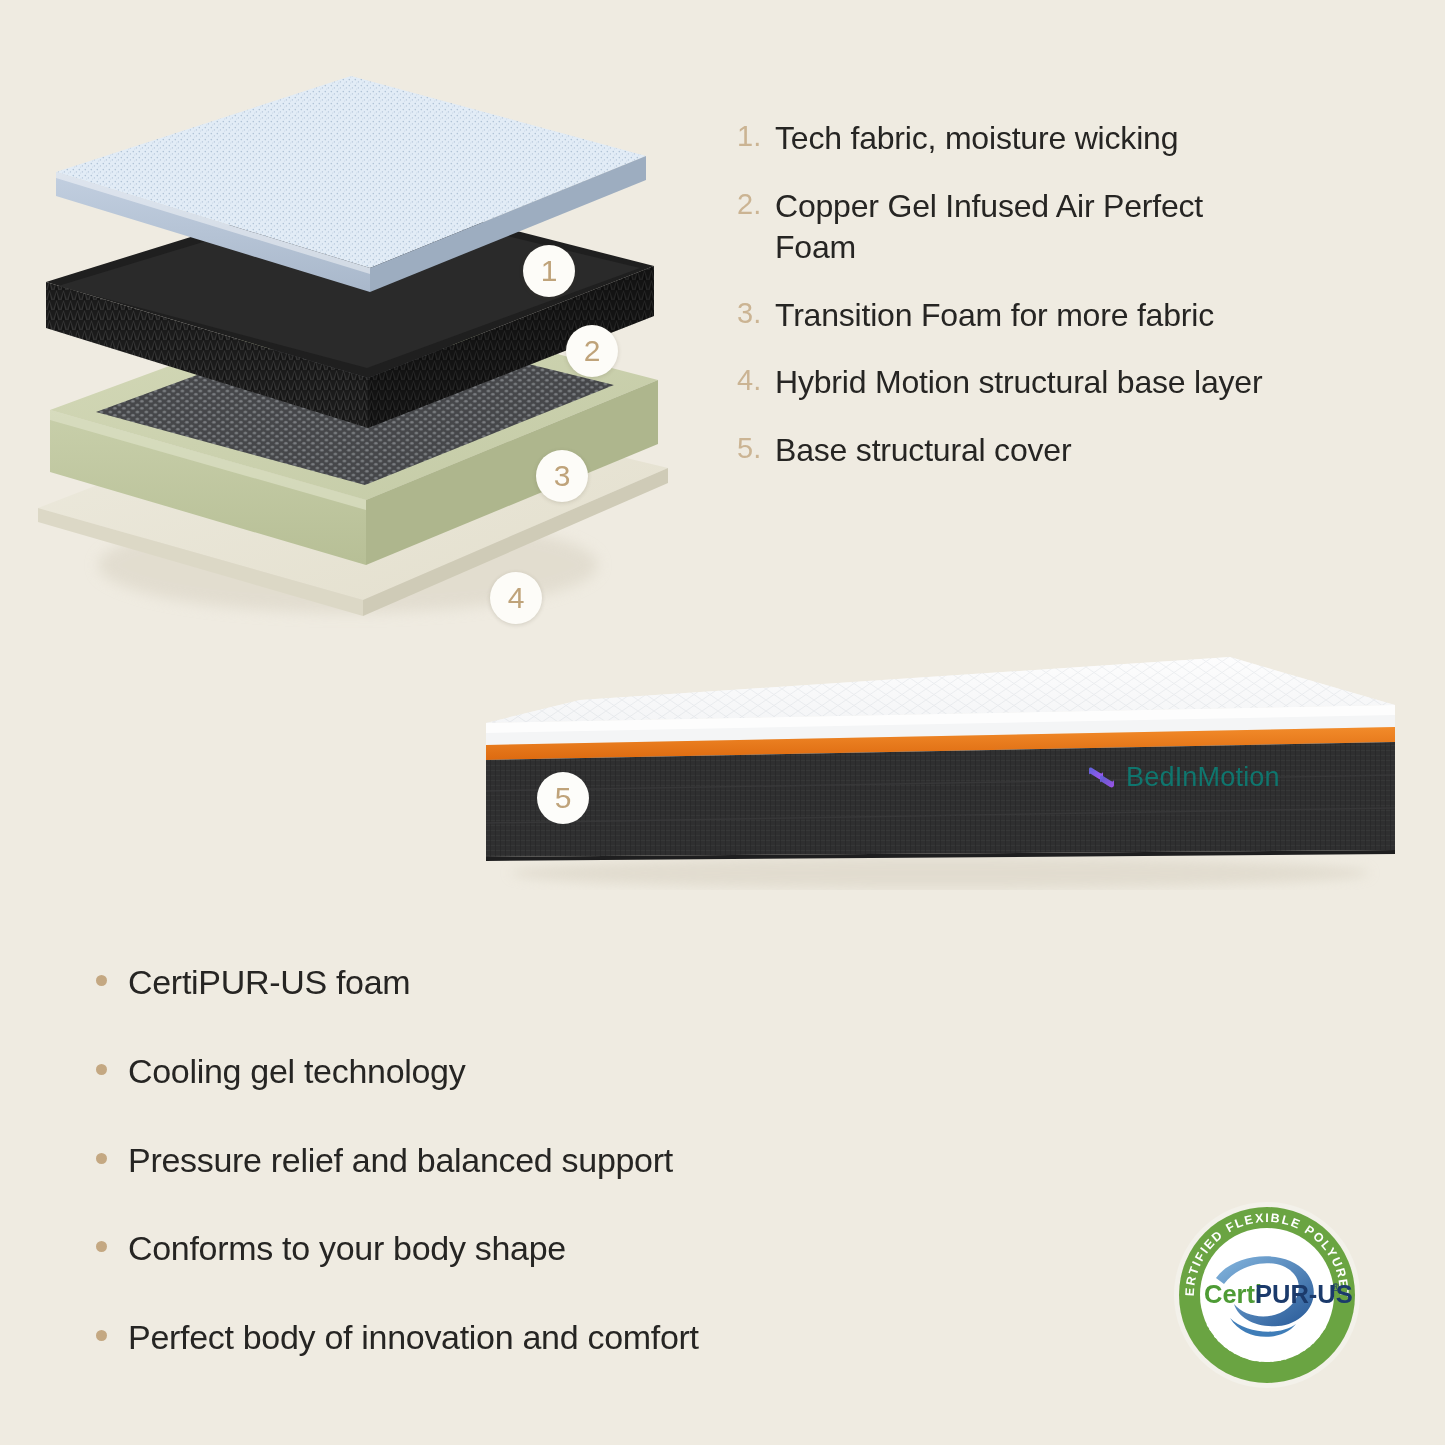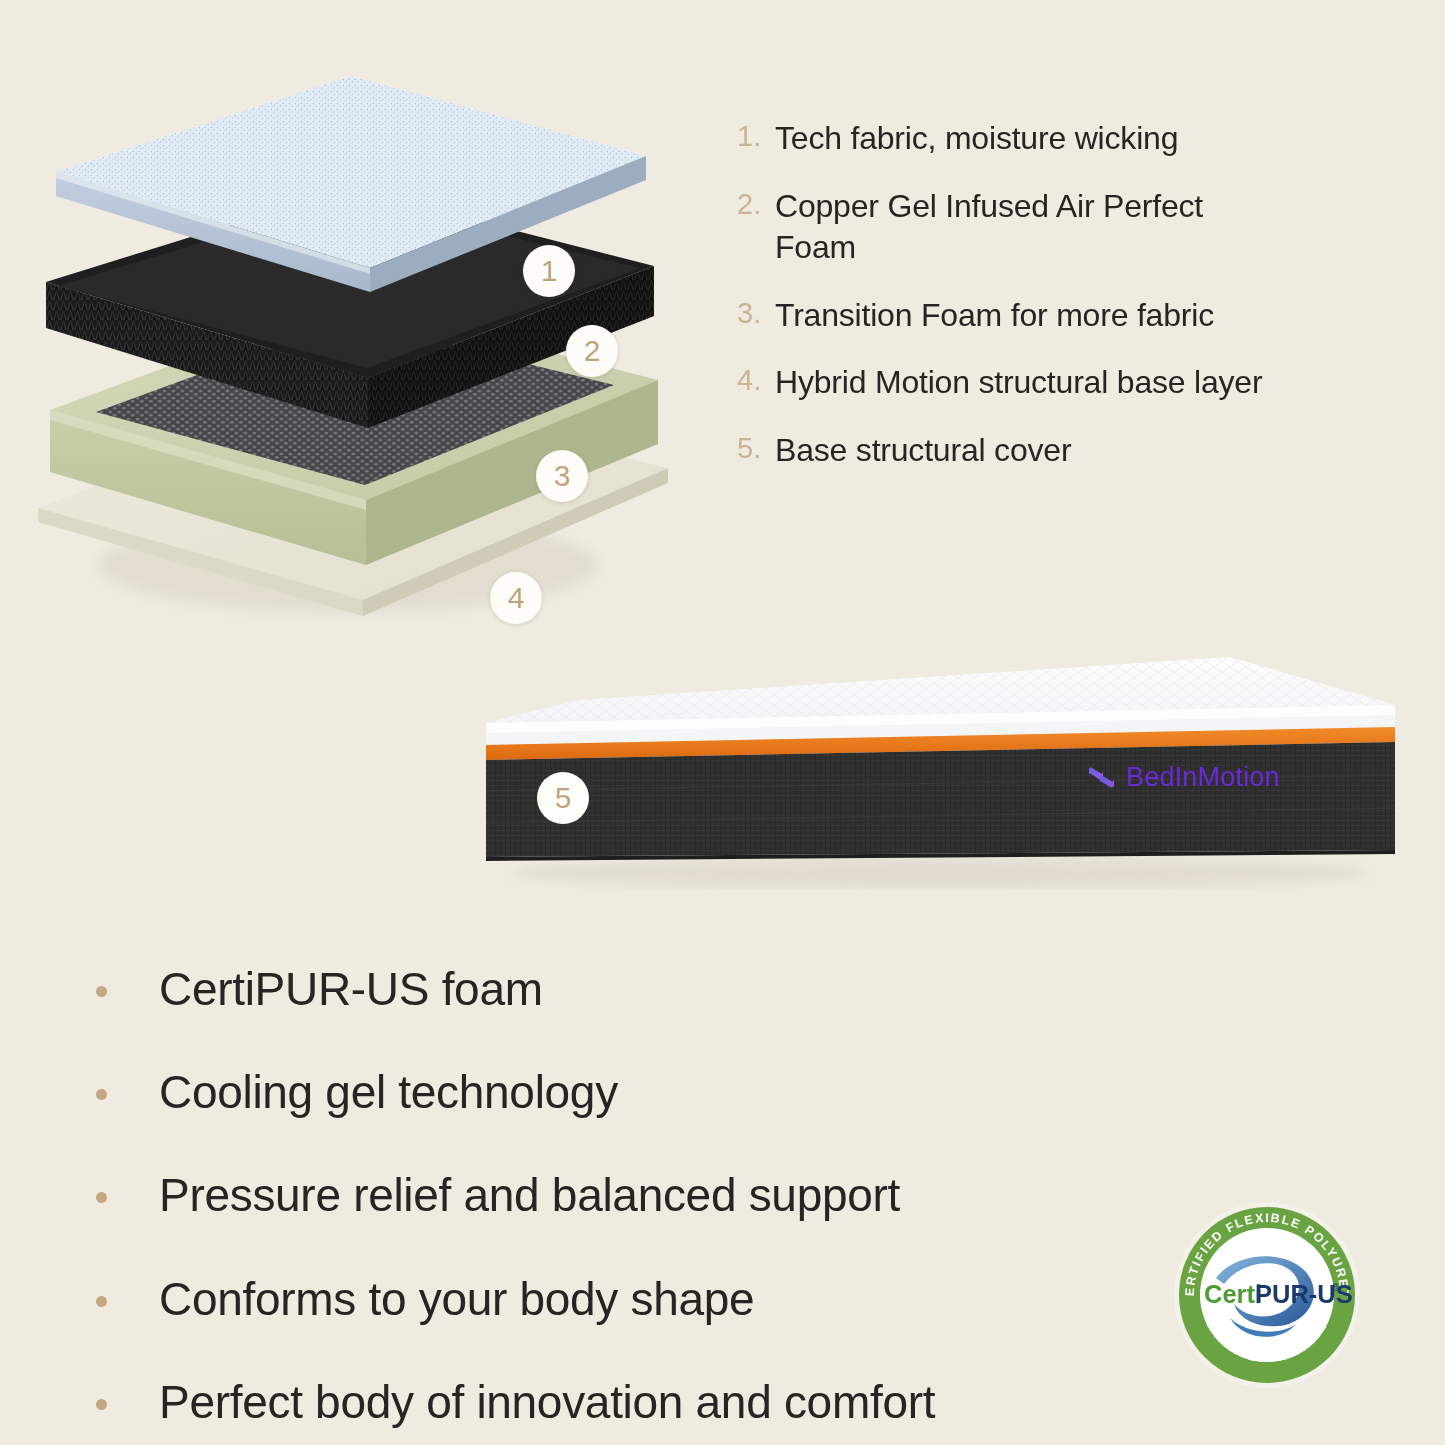--- a/index.html
+++ b/index.html
@@ -56,37 +56,36 @@
     display:flex;align-items:center;justify-content:center;
     font-size:30px;color:#bfa37a;line-height:1;
     font-family:"Liberation Sans",sans-serif;
   }
   #brand{
     position:absolute;left:1088px;top:762px;
     display:flex;align-items:center;gap:11px;
   }
   #brand .bmark{width:27px;height:24px;display:block;}
   #brand .btext{
-    color:#6d28d9;font-size:27px;letter-spacing:.2px;
+    color:#0f766e;font-size:27px;letter-spacing:.2px;
     font-family:"Liberation Sans",sans-serif;
   }
 
   
   #bullets{position:absolute;left:96px;top:962px;width:900px;}
   .brow{display:flex;align-items:baseline;margin-bottom:48px;}
   .brow .bdot{
     width:11px;height:11px;border-radius:50%;
     background:#c4a882;flex:0 0 11px;margin-right:21px;
     position:relative;top:-8px;
   }
   .brow .btxt{
-    color:#262523;font-size:46px;line-height:1.2;
+    color:#262523;font-size:34px;line-height:1.2;
     font-family:"Liberation Sans",sans-serif;
     letter-spacing:-.3px;
-    margin-left:31px;
   }
 
   
   #certipur{position:absolute;left:1172px;top:1200px;width:190px;height:190px;}
   #certipur svg{display:block;width:100%;height:100%;}
 </style>
 </head>
 <body>
 
 <div id="stage">

